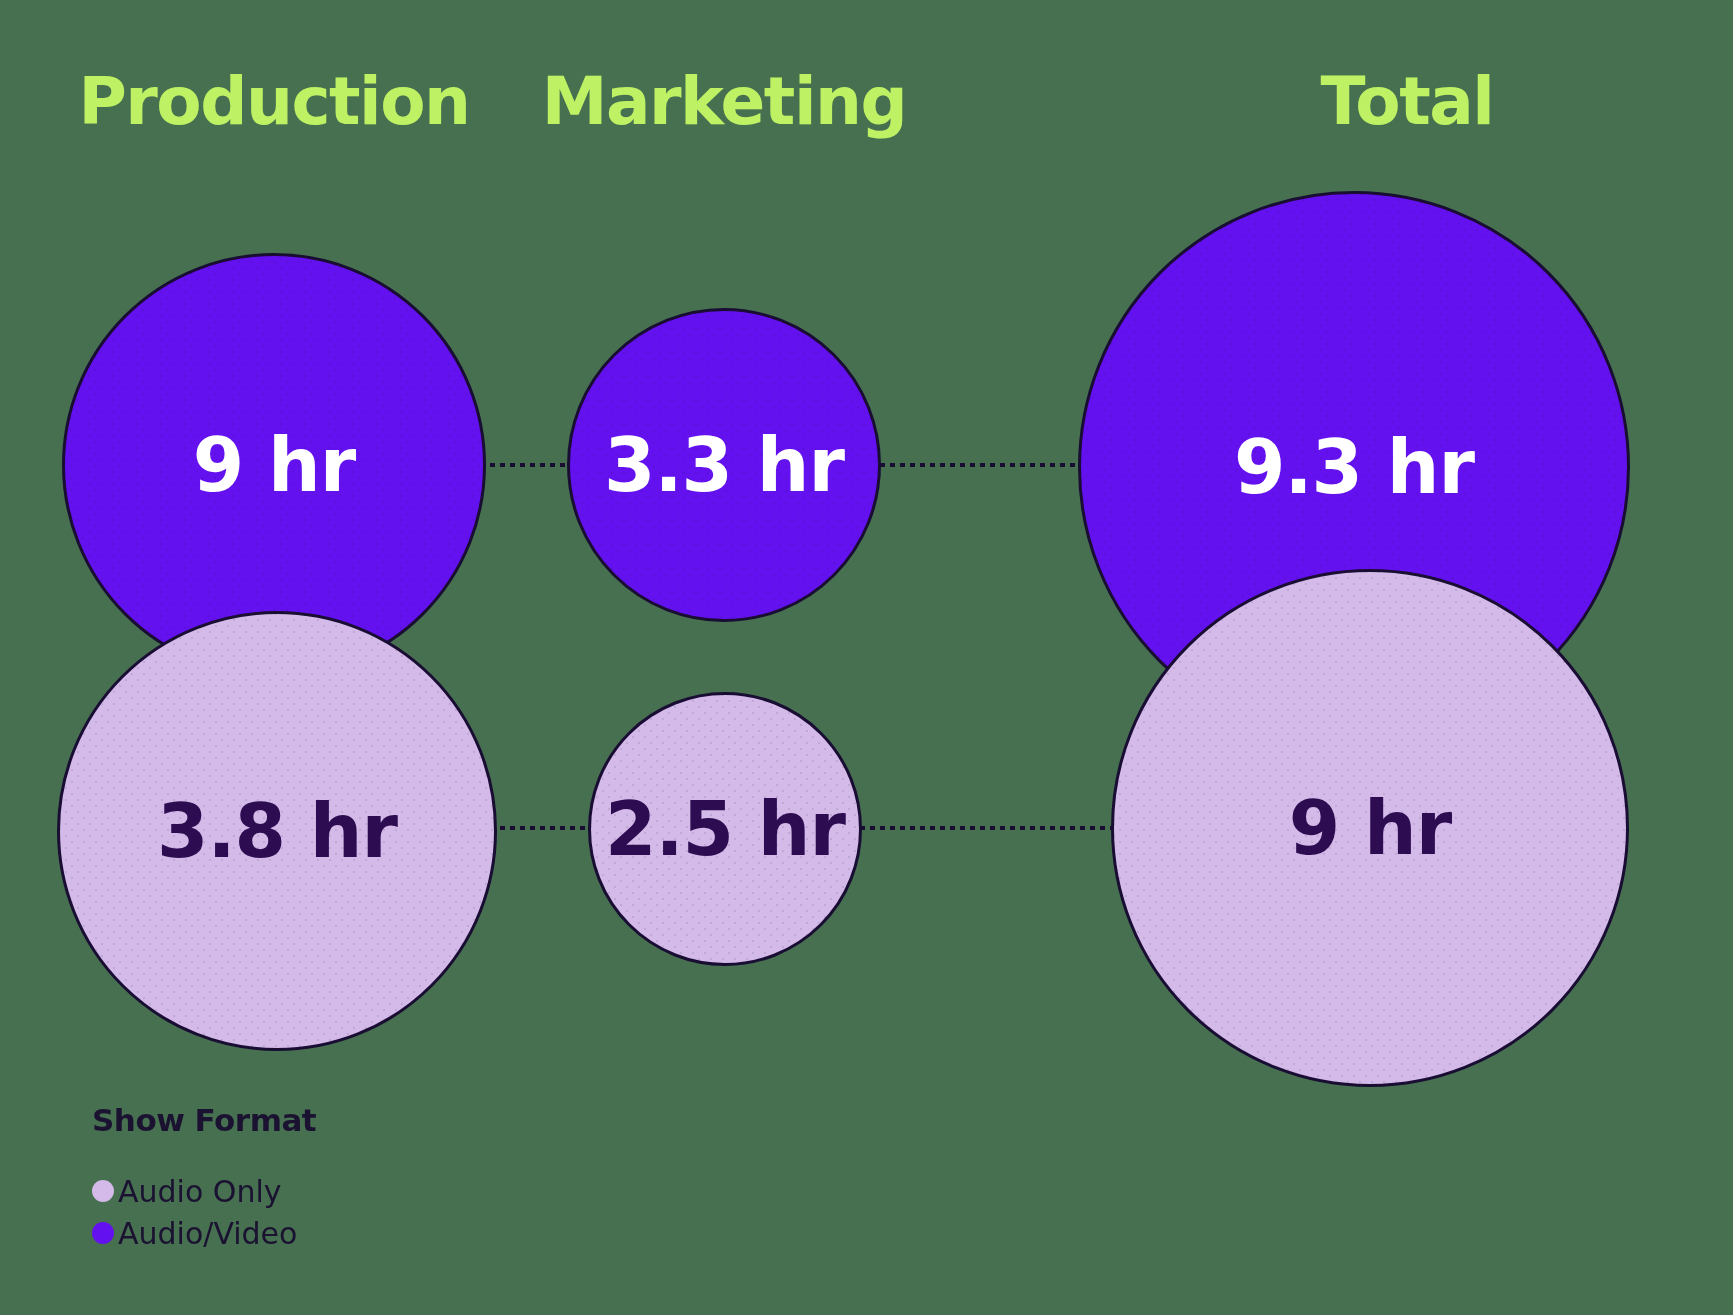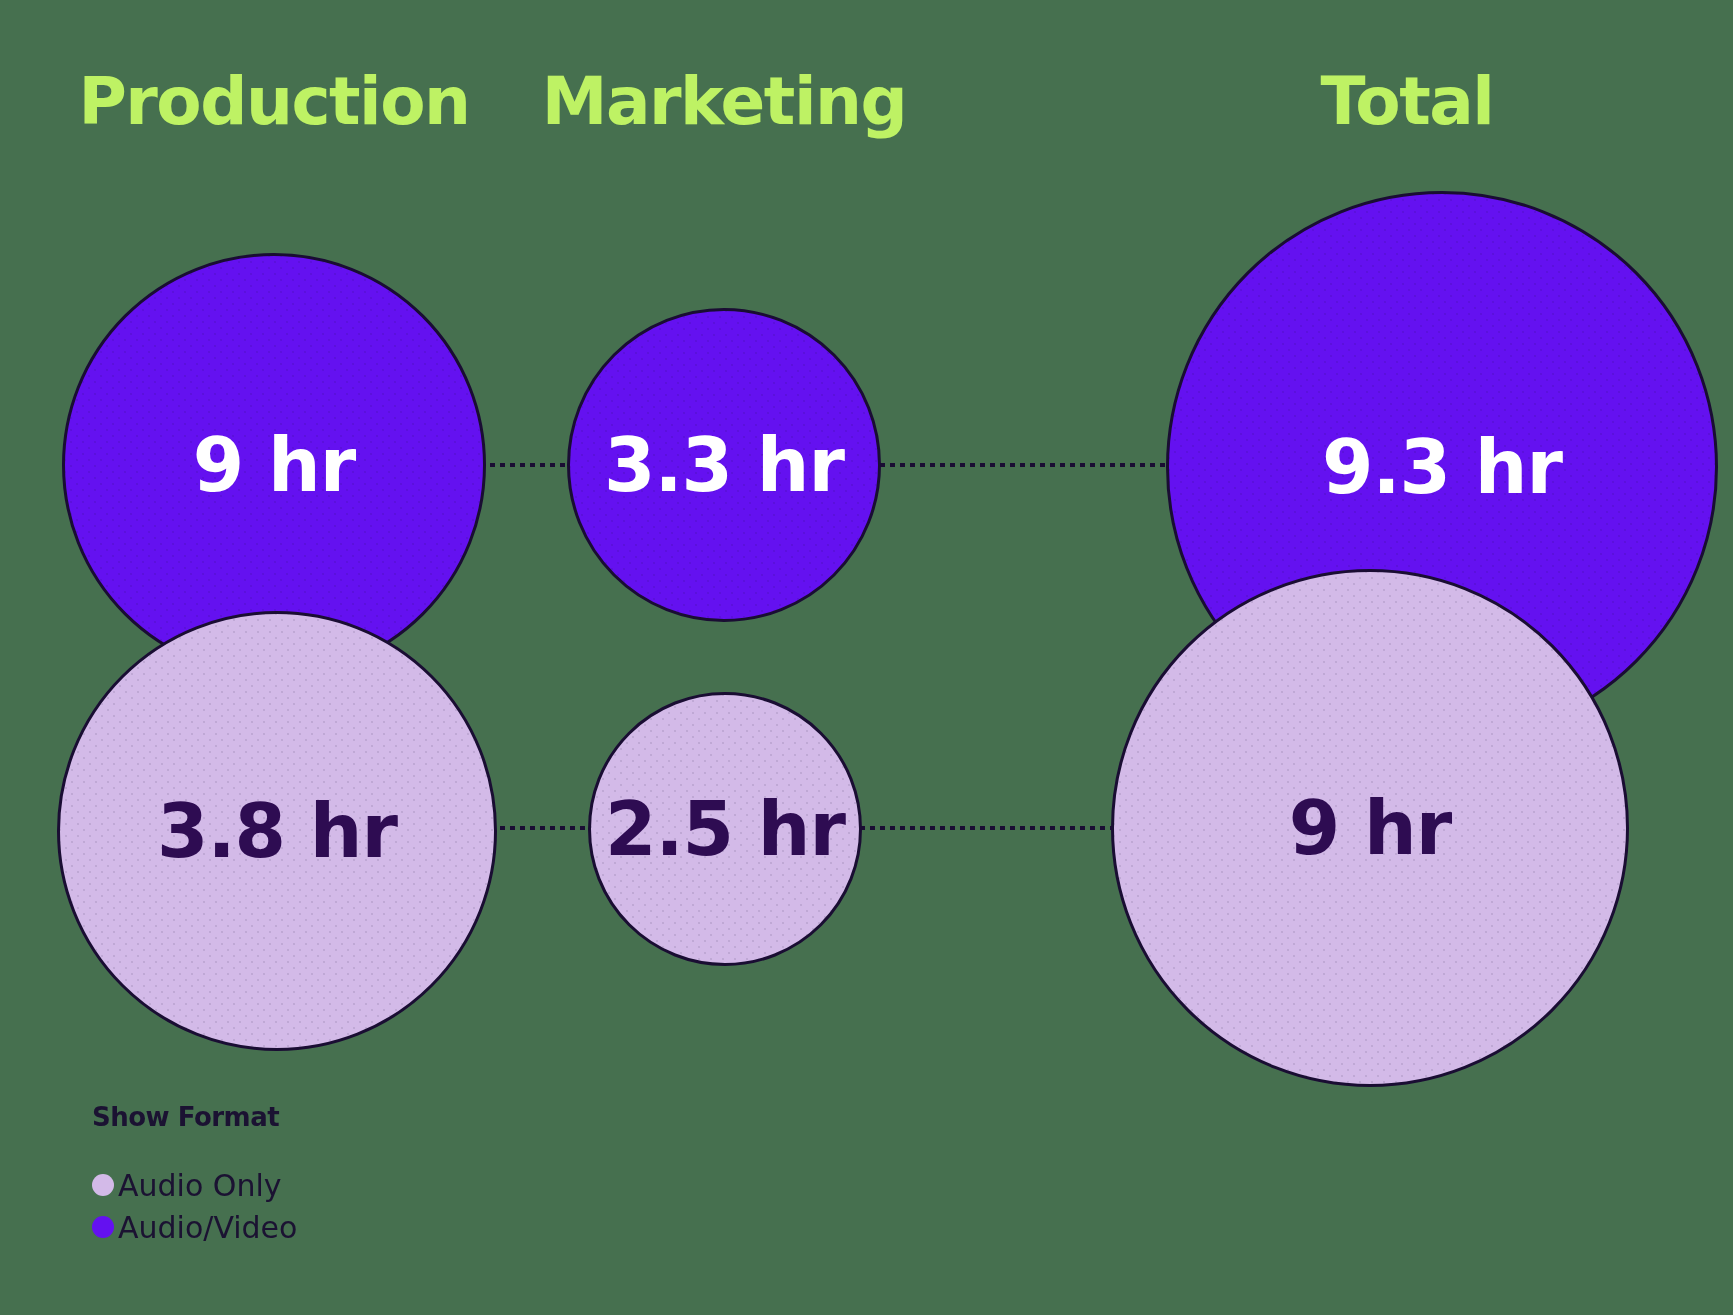--- a/index.html
+++ b/index.html
@@ -71,37 +71,37 @@
     pointer-events: none;
   }
   .bubble > span { position: relative; z-index: 1; }
 
   .purple { background: #6411F0; color: #FFFFFF; z-index: 2; }
   .light  { background: #D3BAE8; color: #2E0C52; z-index: 3; }
 
   
   .b-av-production { left: 62px;   top: 253px; width: 424px; height: 424px; }
   .b-av-marketing  { left: 567px;  top: 308px; width: 314px; height: 314px; }
-  .b-av-total      { left: 1166px; top: 191px; width: 552px; height: 552px; }
+  .b-av-total      { left: 1078px; top: 191px; width: 552px; height: 552px; }
 
   
   .b-ao-production { left: 57px;   top: 611px; width: 440px; height: 440px; }
   .b-ao-marketing  { left: 588px;  top: 692px; width: 274px; height: 274px; }
   .b-ao-total      { left: 1111px; top: 569px; width: 518px; height: 518px; }
 
   
   .legend {
     position: absolute;
     left: 92px;
     top: 1102px;
     z-index: 4;
     color: #1B1232;
   }
   .legend-title {
-    font-size: 26px;
+    font-size: 31px;
     font-weight: bold;
     letter-spacing: -0.5px;
     margin-bottom: 32px;
   }
   .legend-item {
     display: flex;
     align-items: center;
     gap: 4px;
     height: 42px;
     font-size: 30px;

